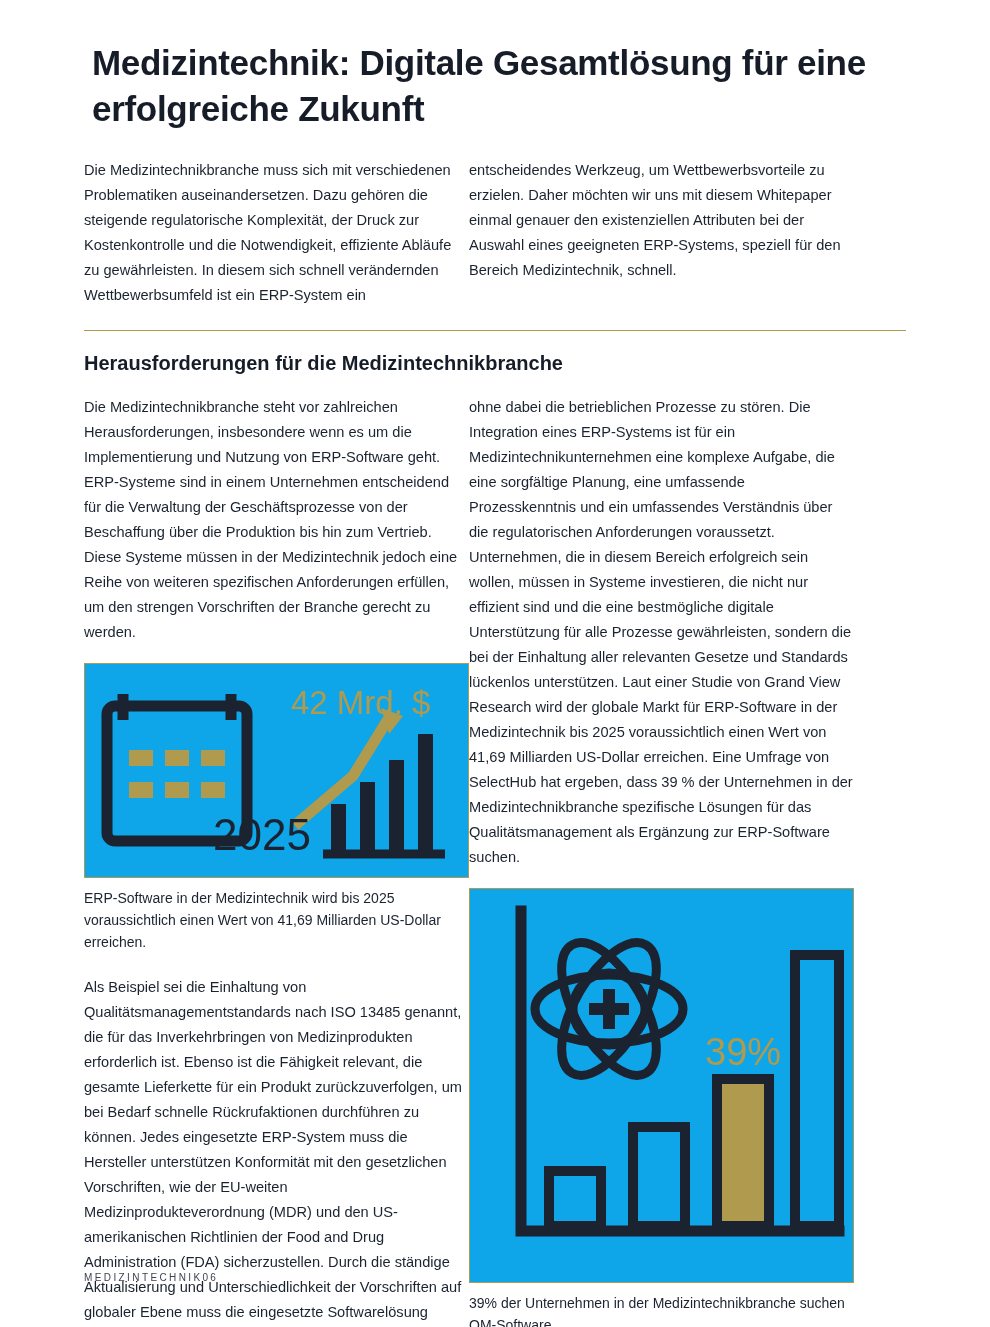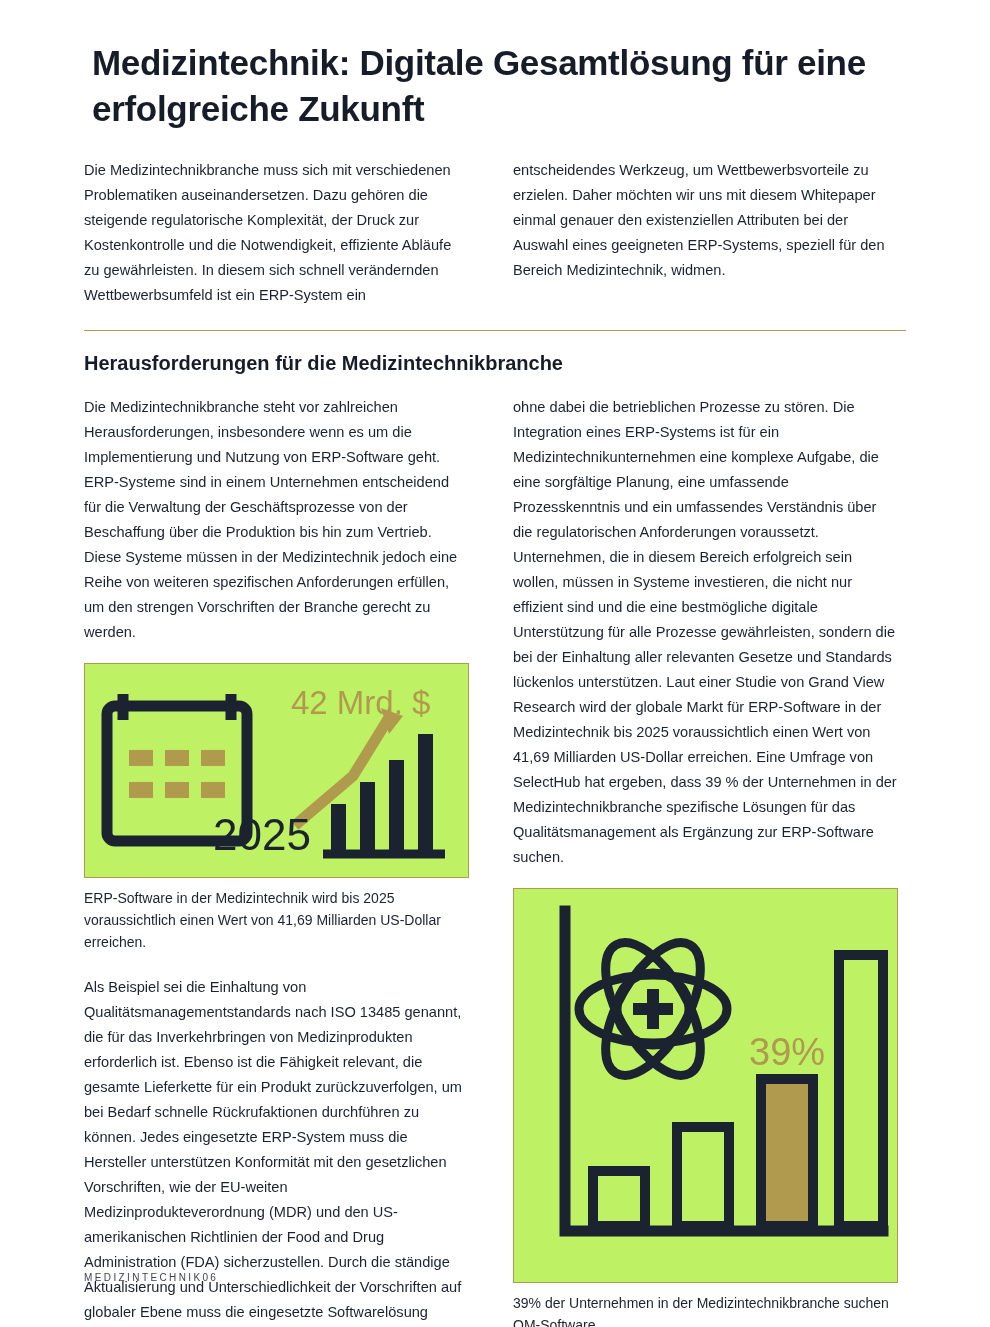--- a/index.html
+++ b/index.html
@@ -25,21 +25,20 @@
     font-size: 35px;
     line-height: 46px;
     font-weight: bold;
     letter-spacing: -0.3px;
     color: #161d29;
     margin: 0 0 26px 8px;
     max-width: 830px;
   }
   .two-col {
     display: flex;
-    gap: 44px;
   }
   .col {
     width: 385px;
   }
   p.body {
     font-size: 14.6px;
     line-height: 25px;
     color: #1b2330;
     margin: 0 0 18px 0;
     text-align: left;
@@ -58,21 +57,21 @@
     color: #161d29;
     margin: 0 0 20px 0;
   }
   .figure {
     margin: 10px 0 6px 0;
   }
   .figbox {
     border: 1.5px solid #b09a4e;
     box-sizing: border-box;
     position: relative;
-    background: #bef264;
+    background: #0ea5e9;
   }
   .fig1 .figbox { width: 385px; height: 215px; }
   .fig2 .figbox { width: 385px; height: 395px; padding-left: 17px; }
   .caption {
     font-size: 14px;
     line-height: 22px;
     color: #1b2330;
     margin-top: 9px;
   }
   .footer {
@@ -95,21 +94,21 @@
 
 <div class="page">
 
   <h1 class="doc-title">Medizintechnik: Digitale Gesamtlösung für eine erfolgreiche Zukunft</h1>
 
   <div class="two-col">
     <div class="col">
       <p class="body">Die Medizintechnikbranche muss sich mit verschiedenen Problematiken auseinandersetzen. Dazu gehören die steigende regulatorische Komplexität, der Druck zur Kostenkontrolle und die Notwendigkeit, effiziente Abläufe zu gewährleisten. In diesem sich schnell verändernden Wettbewerbsumfeld ist ein ERP-System ein</p>
     </div>
     <div class="col">
-      <p class="body">entscheidendes Werkzeug, um Wettbewerbsvorteile zu erzielen. Daher möchten wir uns mit diesem Whitepaper einmal genauer den existenziellen Attributen bei der Auswahl eines geeigneten ERP-Systems, speziell für den Bereich Medizintechnik, widmen.</p>
+      <p class="body">entscheidendes Werkzeug, um Wettbewerbsvorteile zu erzielen. Daher möchten wir uns mit diesem Whitepaper einmal genauer den existenziellen Attributen bei der Auswahl eines geeigneten ERP-Systems, speziell für den Bereich Medizintechnik, schnell.</p>
     </div>
   </div>
 
   <hr class="rule">
 
   <h2 class="section-head">Herausforderungen für die Medizintechnikbranche</h2>
 
   <div class="two-col">
 
     <div class="col">

